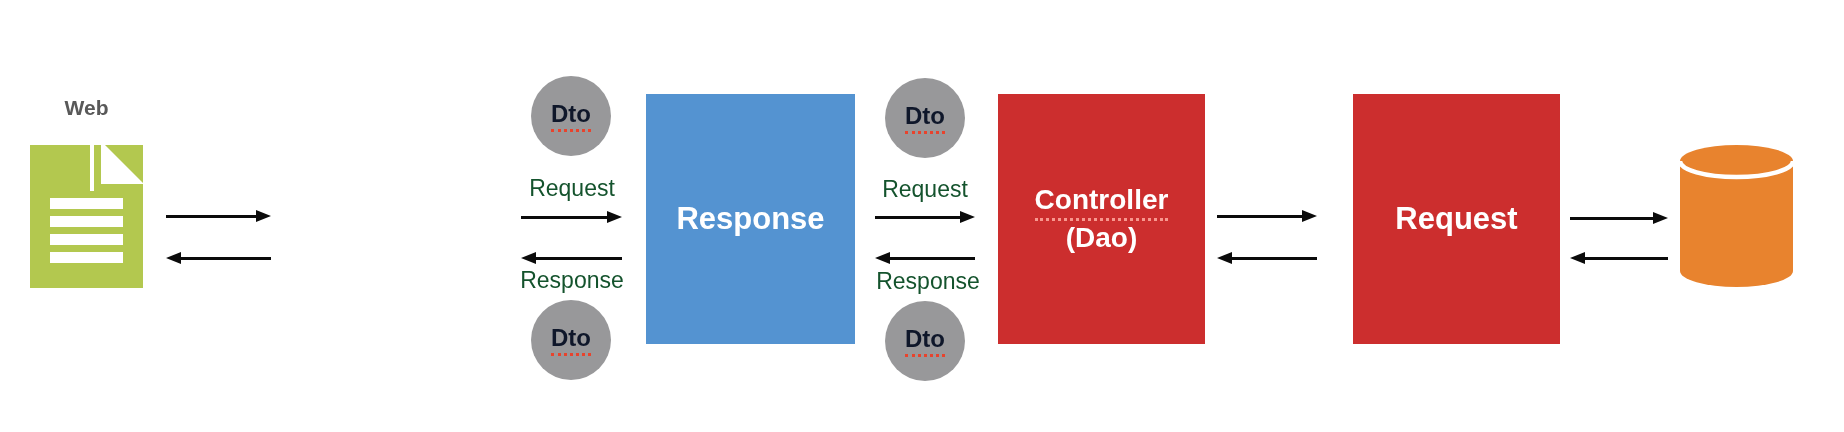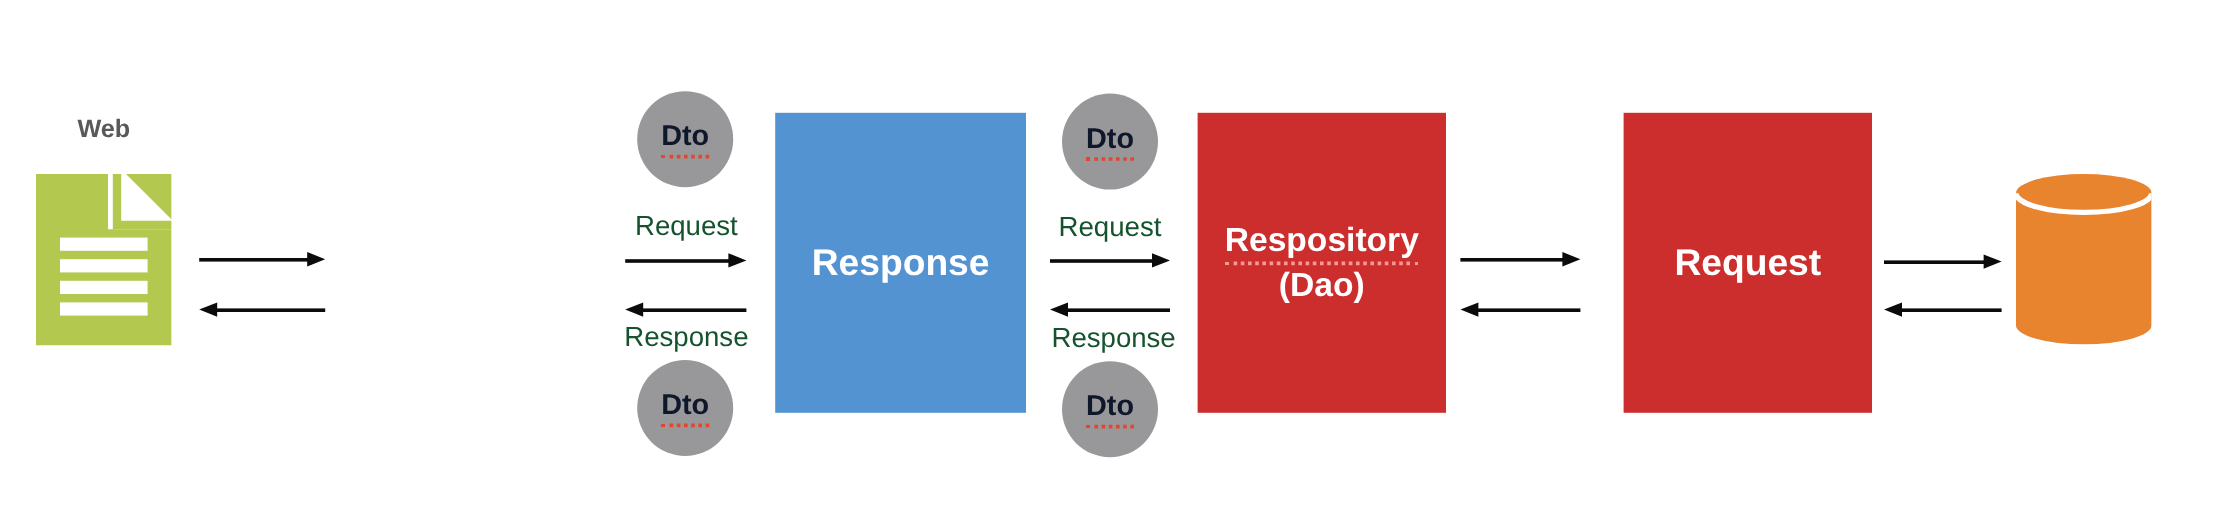--- a/index.html
+++ b/index.html
@@ -103,21 +103,21 @@
     <span class="shaft"></span>
     <span class="head"></span>
   </div>
   <div class="arrow arrow-left" style="left:875px;top:252px;width:100px;">
     <span class="shaft"></span>
     <span class="head"></span>
   </div>
   <div class="flow-label" style="left:843px;top:268px;">Response</div>
 
   <div class="node node-repository">
-    <span class="spellline">Respository</span>
+    <span class="spellline">Controller</span>
     <span>(Dao)</span>
   </div>
 
   <div class="arrow arrow-right" style="left:1217px;top:210px;width:100px;">
     <span class="shaft"></span>
     <span class="head"></span>
   </div>
   <div class="arrow arrow-left" style="left:1217px;top:252px;width:100px;">
     <span class="shaft"></span>
     <span class="head"></span>

